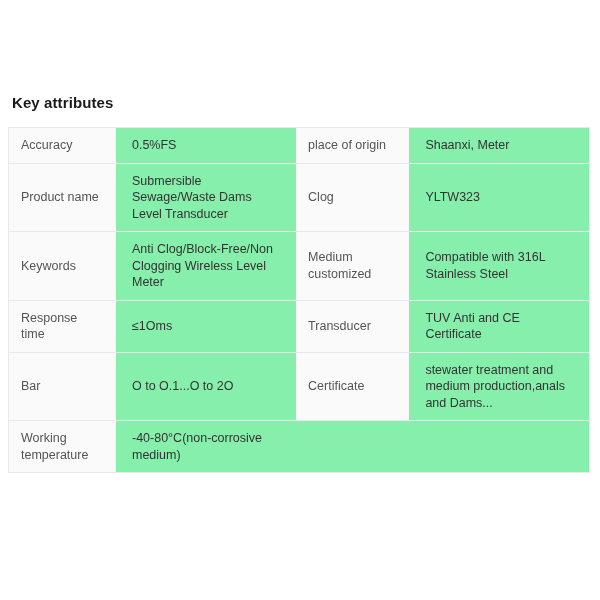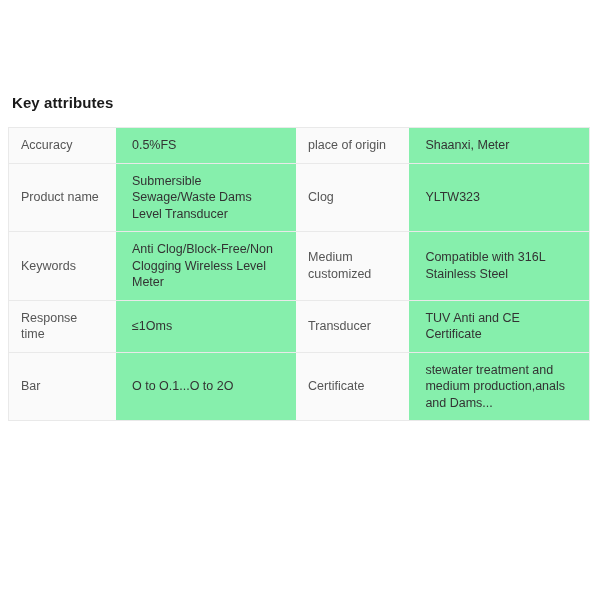--- a/index.html
+++ b/index.html
@@ -83,17 +83,22 @@
           <td class="value">≤1Oms</td>
           <td class="label">Transducer</td>
           <td class="value">TUV Anti and CE Certificate</td>
         </tr>
         <tr>
           <td class="label">Bar</td>
           <td class="value">O to O.1...O to 2O</td>
           <td class="label">Certificate</td>
           <td class="value">stewater treatment and medium production,anals and Dams...</td>
         </tr>
+        <tr>
+          <td class="label">Working temperature</td>
+          <td class="value">-40-80°C(non-corrosive medium)</td>
+          <td class="value" colspan="2"></td>
+        </tr>
       </tbody>
     </table>
 
   </div>
 </div>
 
 </body></html>

